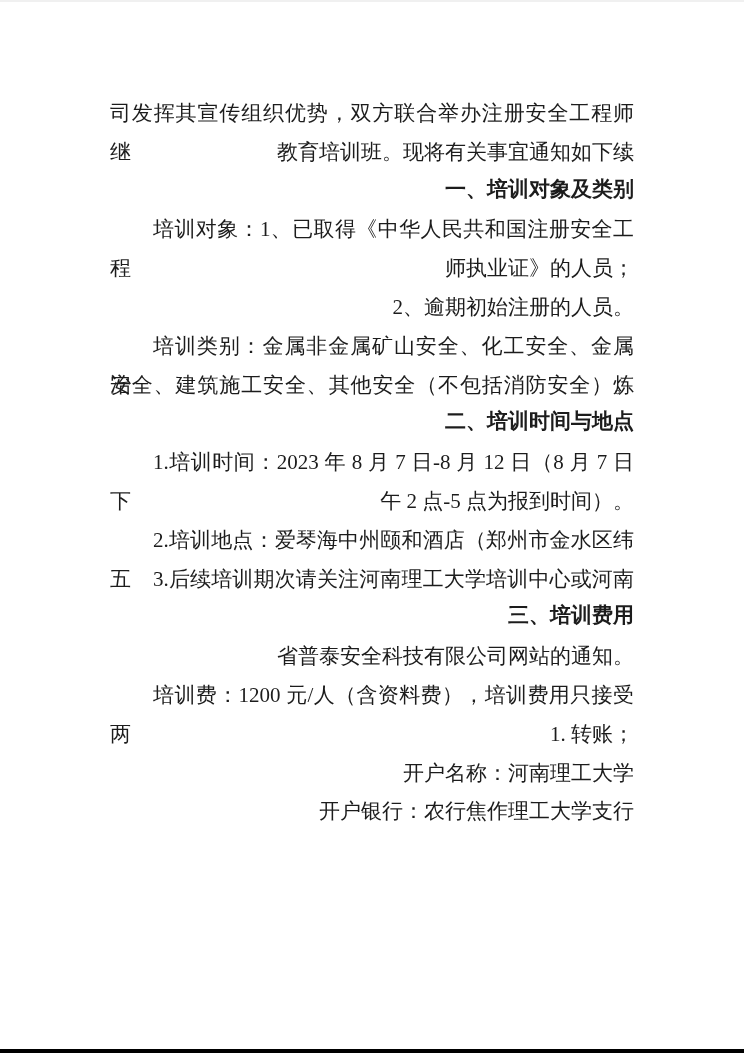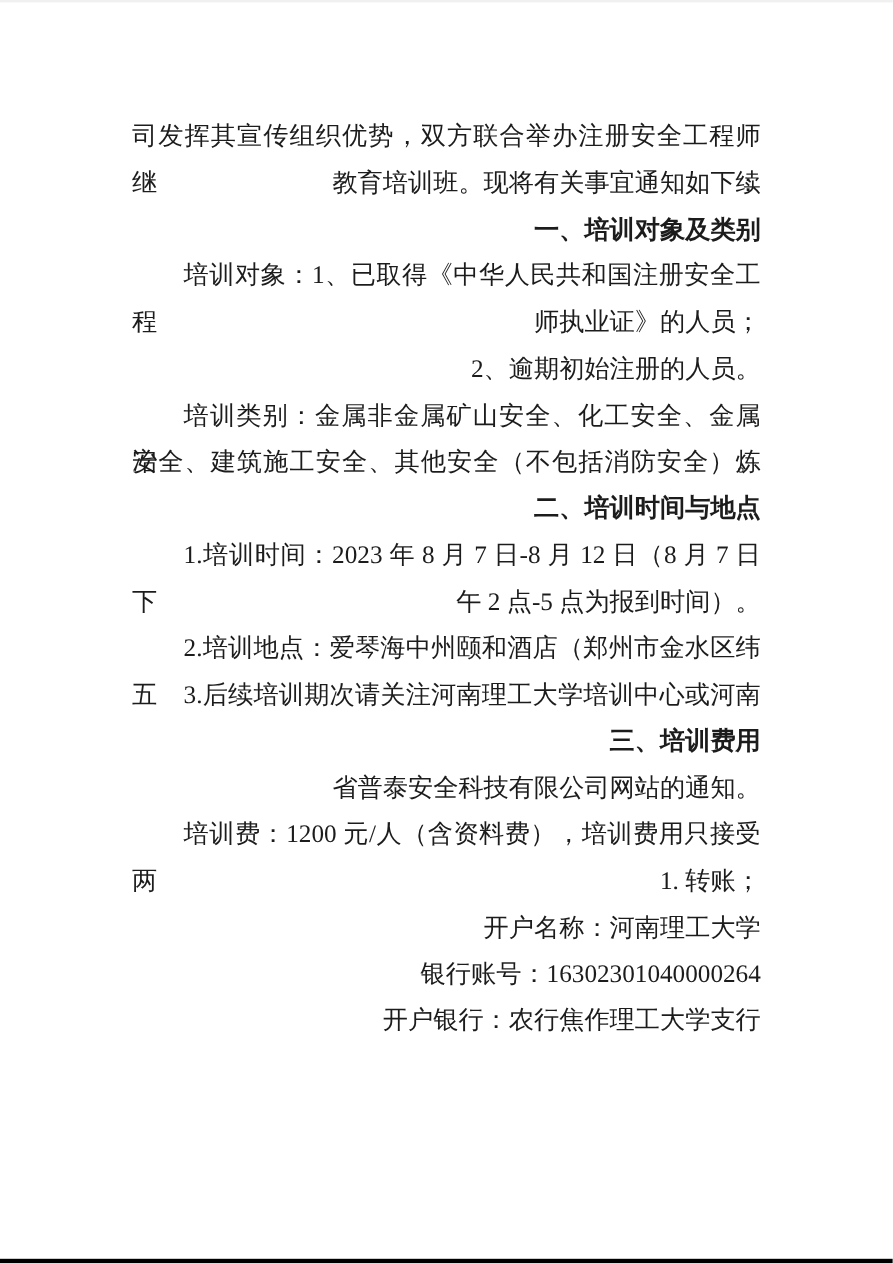--- a/index.html
+++ b/index.html
@@ -43,21 +43,21 @@
   }
   .line.justify{
     white-space:normal;
     text-align:justify;
     text-align-last:justify;
   }
   .line.indent{
     text-indent:43px;
   }
   .line.heading{
-    font-family:Liberation Serif, serif;
+    font-family:Liberation Mono, monospace;
     font-weight:bold;
   }
   .page-break-bar{
     position:absolute;
     left:0;
     bottom:0;
     width:744px;
     height:4px;
     background:var(--break-color);
   }
@@ -79,17 +79,16 @@
       <div class="line heading indent">二、培训时间与地点</div>
       <div class="line indent justify">1.培训时间：2023 年 8 月 7 日-8 月 12 日（8 月 7 日下</div>
       <div class="line">午 2 点-5 点为报到时间）。</div>
       <div class="line indent justify">2.培训地点：爱琴海中州颐和酒店（郑州市金水区纬五</div>
       <div class="line indent justify">3.后续培训期次请关注河南理工大学培训中心或河南</div>
       <div class="line heading indent">三、培训费用</div>
       <div class="line">省普泰安全科技有限公司网站的通知。</div>
       <div class="line indent justify">培训费：1200 元/人（含资料费），培训费用只接受两</div>
       <div class="line indent">1.  转账；</div>
       <div class="line indent">开户名称：河南理工大学</div>
-      <div class="line indent">银行账号：16302301040000264</div>
       <div class="line indent">开户银行：农行焦作理工大学支行</div>
     </div>
   <div class="page-break-bar"></div>
 </div>
 
 </body></html>

